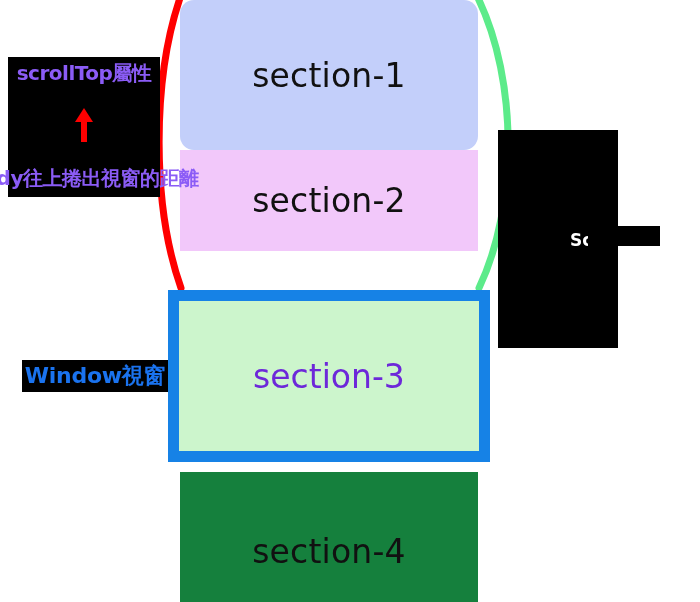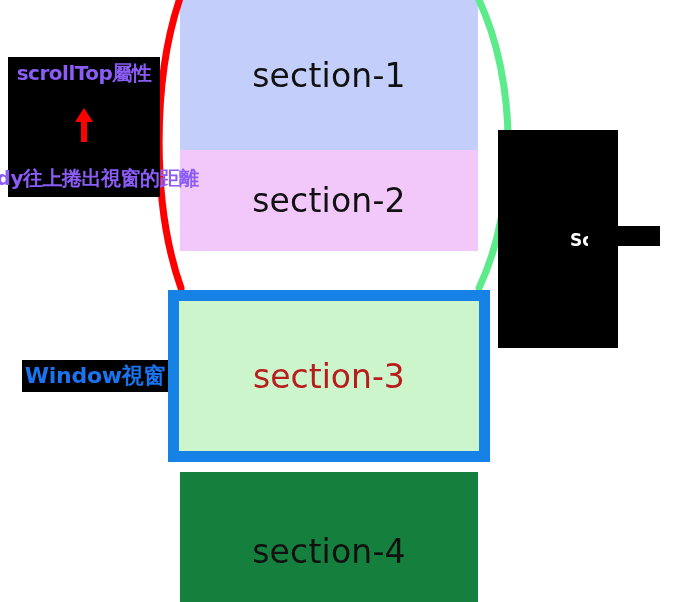--- a/index.html
+++ b/index.html
@@ -12,32 +12,32 @@
   #stage{position:relative;width:700px;height:602px;overflow:hidden;}
 
   
   .sections{position:absolute;left:180px;top:0;width:298px;height:602px;}
   .section{
     position:absolute;left:0;width:298px;
     display:flex;align-items:center;justify-content:center;
     color:#111;font-size:33px;font-weight:400;letter-spacing:.2px;
     box-sizing:border-box;
   }
-  #sec1{top:0;height:150px;background:#c3cffa;}
+  #sec1{top:0;height:150px;background:#c3cffa;border-radius:14px;}
   #sec2{top:150px;height:101px;background:#f2c8fa;}
   #sec4{top:472px;height:158px;background:#15803d;}
 
   
   .viewport-frame{
     position:absolute;left:168px;top:290px;width:322px;height:172px;
     border:11px solid #1682e6;background:#ccf5cc;box-sizing:border-box;
     display:flex;align-items:center;justify-content:center;
   }
   .viewport-frame .section-label{
-    font-size:33px;color:#b91c1c;font-family:"DejaVu Sans","Liberation Sans",sans-serif;
+    font-size:33px;color:#6d28d9;font-family:"DejaVu Sans","Liberation Sans",sans-serif;
   }
 
   
   .arc{position:absolute;top:-4px;left:140px;width:400px;height:300px;pointer-events:none;}
 
   
   .note-scrolltop{
     position:absolute;left:8px;top:57px;width:152px;height:140px;
     background:#000;color:#8b5cf6;
     display:flex;flex-direction:column;align-items:center;justify-content:space-between;

